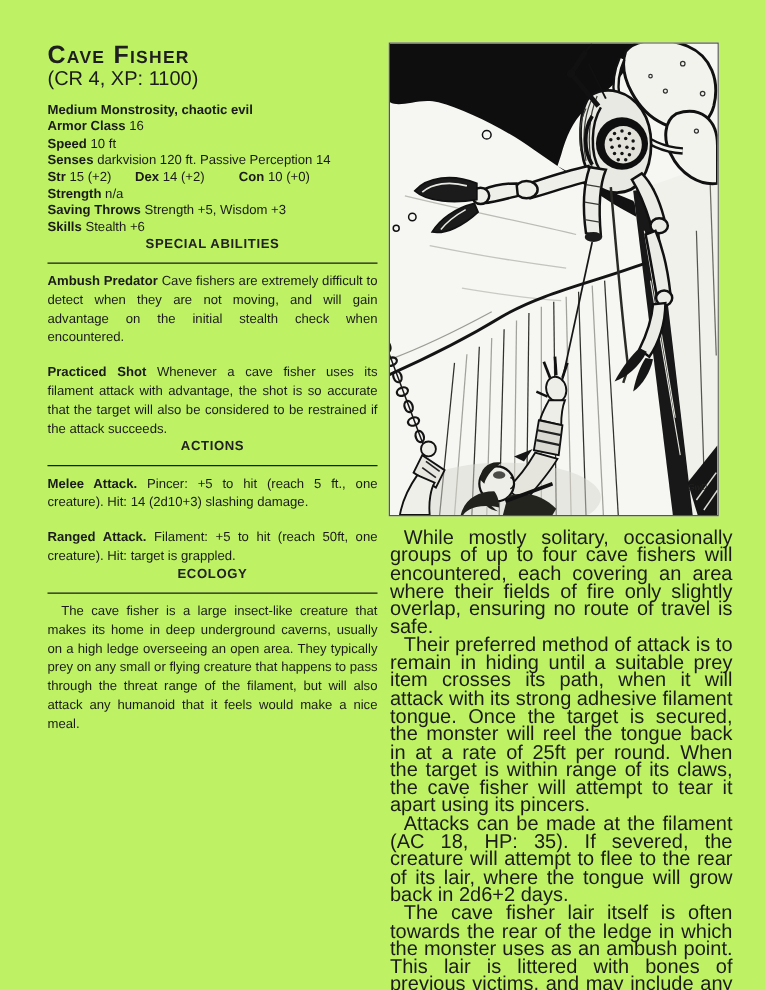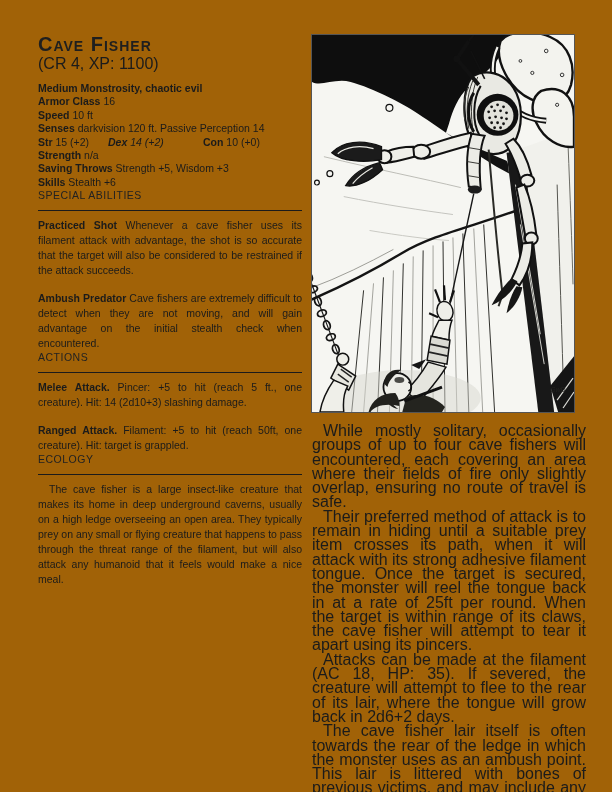--- a/index.html
+++ b/index.html
@@ -1,34 +1,34 @@
 <!DOCTYPE html>
 <html><head>
 <meta charset="utf-8">
 <style>
   html,body { margin:0; padding:0; background:#ffffff; }
   .page {
-    position:relative; width:612px; height:792px; background:#a16207;
+    position:relative; width:612px; height:792px; background:#bef264;
     font-family:"Liberation Sans", sans-serif; color:#1b1b1b; overflow:hidden;
   }
   .left-col { position:absolute; left:38px; top:33px; width:264px; }
   h1.title {
     margin:0; font-size:20px; line-height:23px; font-weight:700;
     font-variant:small-caps; letter-spacing:1px; color:#1f1f1f;
   }
   .challenge { font-size:16px; line-height:13px; margin-top:1px; }
   .statblock { margin-top:12px; font-size:10.5px; line-height:13.4px; }
   .b { font-weight:700; }
   .abrow { display:flex; }
   .abcell.c1 { width:70px; }
-  .abcell.c2 { width:95px;font-style:italic; }
+  .abcell.c2 { width:83px; }
   .abcell.c3 { flex:1; }
   h2.secthead {
-    margin:0; font-size:10.5px; line-height:12px; font-weight:400;
-    letter-spacing:0.5px; color:#222;
+    margin:0; font-size:10.5px; line-height:12px; font-weight:700;
+    letter-spacing:0.5px; color:#222;text-align:center;
   }
   .mt-special { margin-top:22px; }
   .mt-actions { margin-top:13px; }
   .mt-ecology { margin-top:24px; }
   .rule { height:0; border-top:1.6px solid #1b1b1b; margin-top:9px; }
   p.entry {
     margin:7px 0 0 0; font-size:10.5px; line-height:15px; text-align:justify;
   }
   p.entry + p.entry { margin-top:13px; }
   p.eco { text-indent:11px; }
@@ -62,22 +62,22 @@
         <div class="abcell c2"><span class="b">Dex</span> <span>14 (+2)</span></div>
         <div class="abcell c3"><span class="b">Con</span> <span>10 (+0)</span></div>
       </div>
       <div><span class="b">Strength</span> <span>n/a</span></div>
       <div><span class="b">Saving Throws</span> <span>Strength +5, Wisdom +3</span></div>
       <div><span class="b">Skills</span> <span>Stealth +6</span></div>
     </div>
 
     <h2 class="secthead mt-special">SPECIAL ABILITIES</h2>
     <div class="rule"></div>
+    <p class="entry"><span class="b">Ambush Predator</span> <span>Cave fishers are extremely difficult to detect when they are not moving, and will gain advantage on the initial stealth check when encountered.</span></p>
     <p class="entry"><span class="b">Practiced Shot</span> <span>Whenever a cave fisher uses its filament attack with advantage, the shot is so accurate that the target will also be considered to be restrained if the attack succeeds.</span></p>
-    <p class="entry"><span class="b">Ambush Predator</span> <span>Cave fishers are extremely difficult to detect when they are not moving, and will gain advantage on the initial stealth check when encountered.</span></p>
 
     <h2 class="secthead mt-actions">ACTIONS</h2>
     <div class="rule"></div>
     <p class="entry"><span class="b">Melee Attack.</span> <span>Pincer: +5 to hit (reach 5 ft., one creature).  Hit: 14 (2d10+3) slashing damage.</span></p>
     <p class="entry"><span class="b">Ranged Attack.</span> <span>Filament: +5 to hit (reach 50ft, one creature).  Hit: target is grappled.</span></p>
 
     <h2 class="secthead mt-ecology">ECOLOGY</h2>
     <div class="rule"></div>
     <p class="entry eco">The cave fisher is a large insect-like creature that makes its home in deep underground caverns, usually on a high ledge overseeing an open area.  They typically prey on any small or flying creature that happens to pass through the threat range of the filament, but will also attack any humanoid that it feels would make a nice meal.</p>
   </div>

